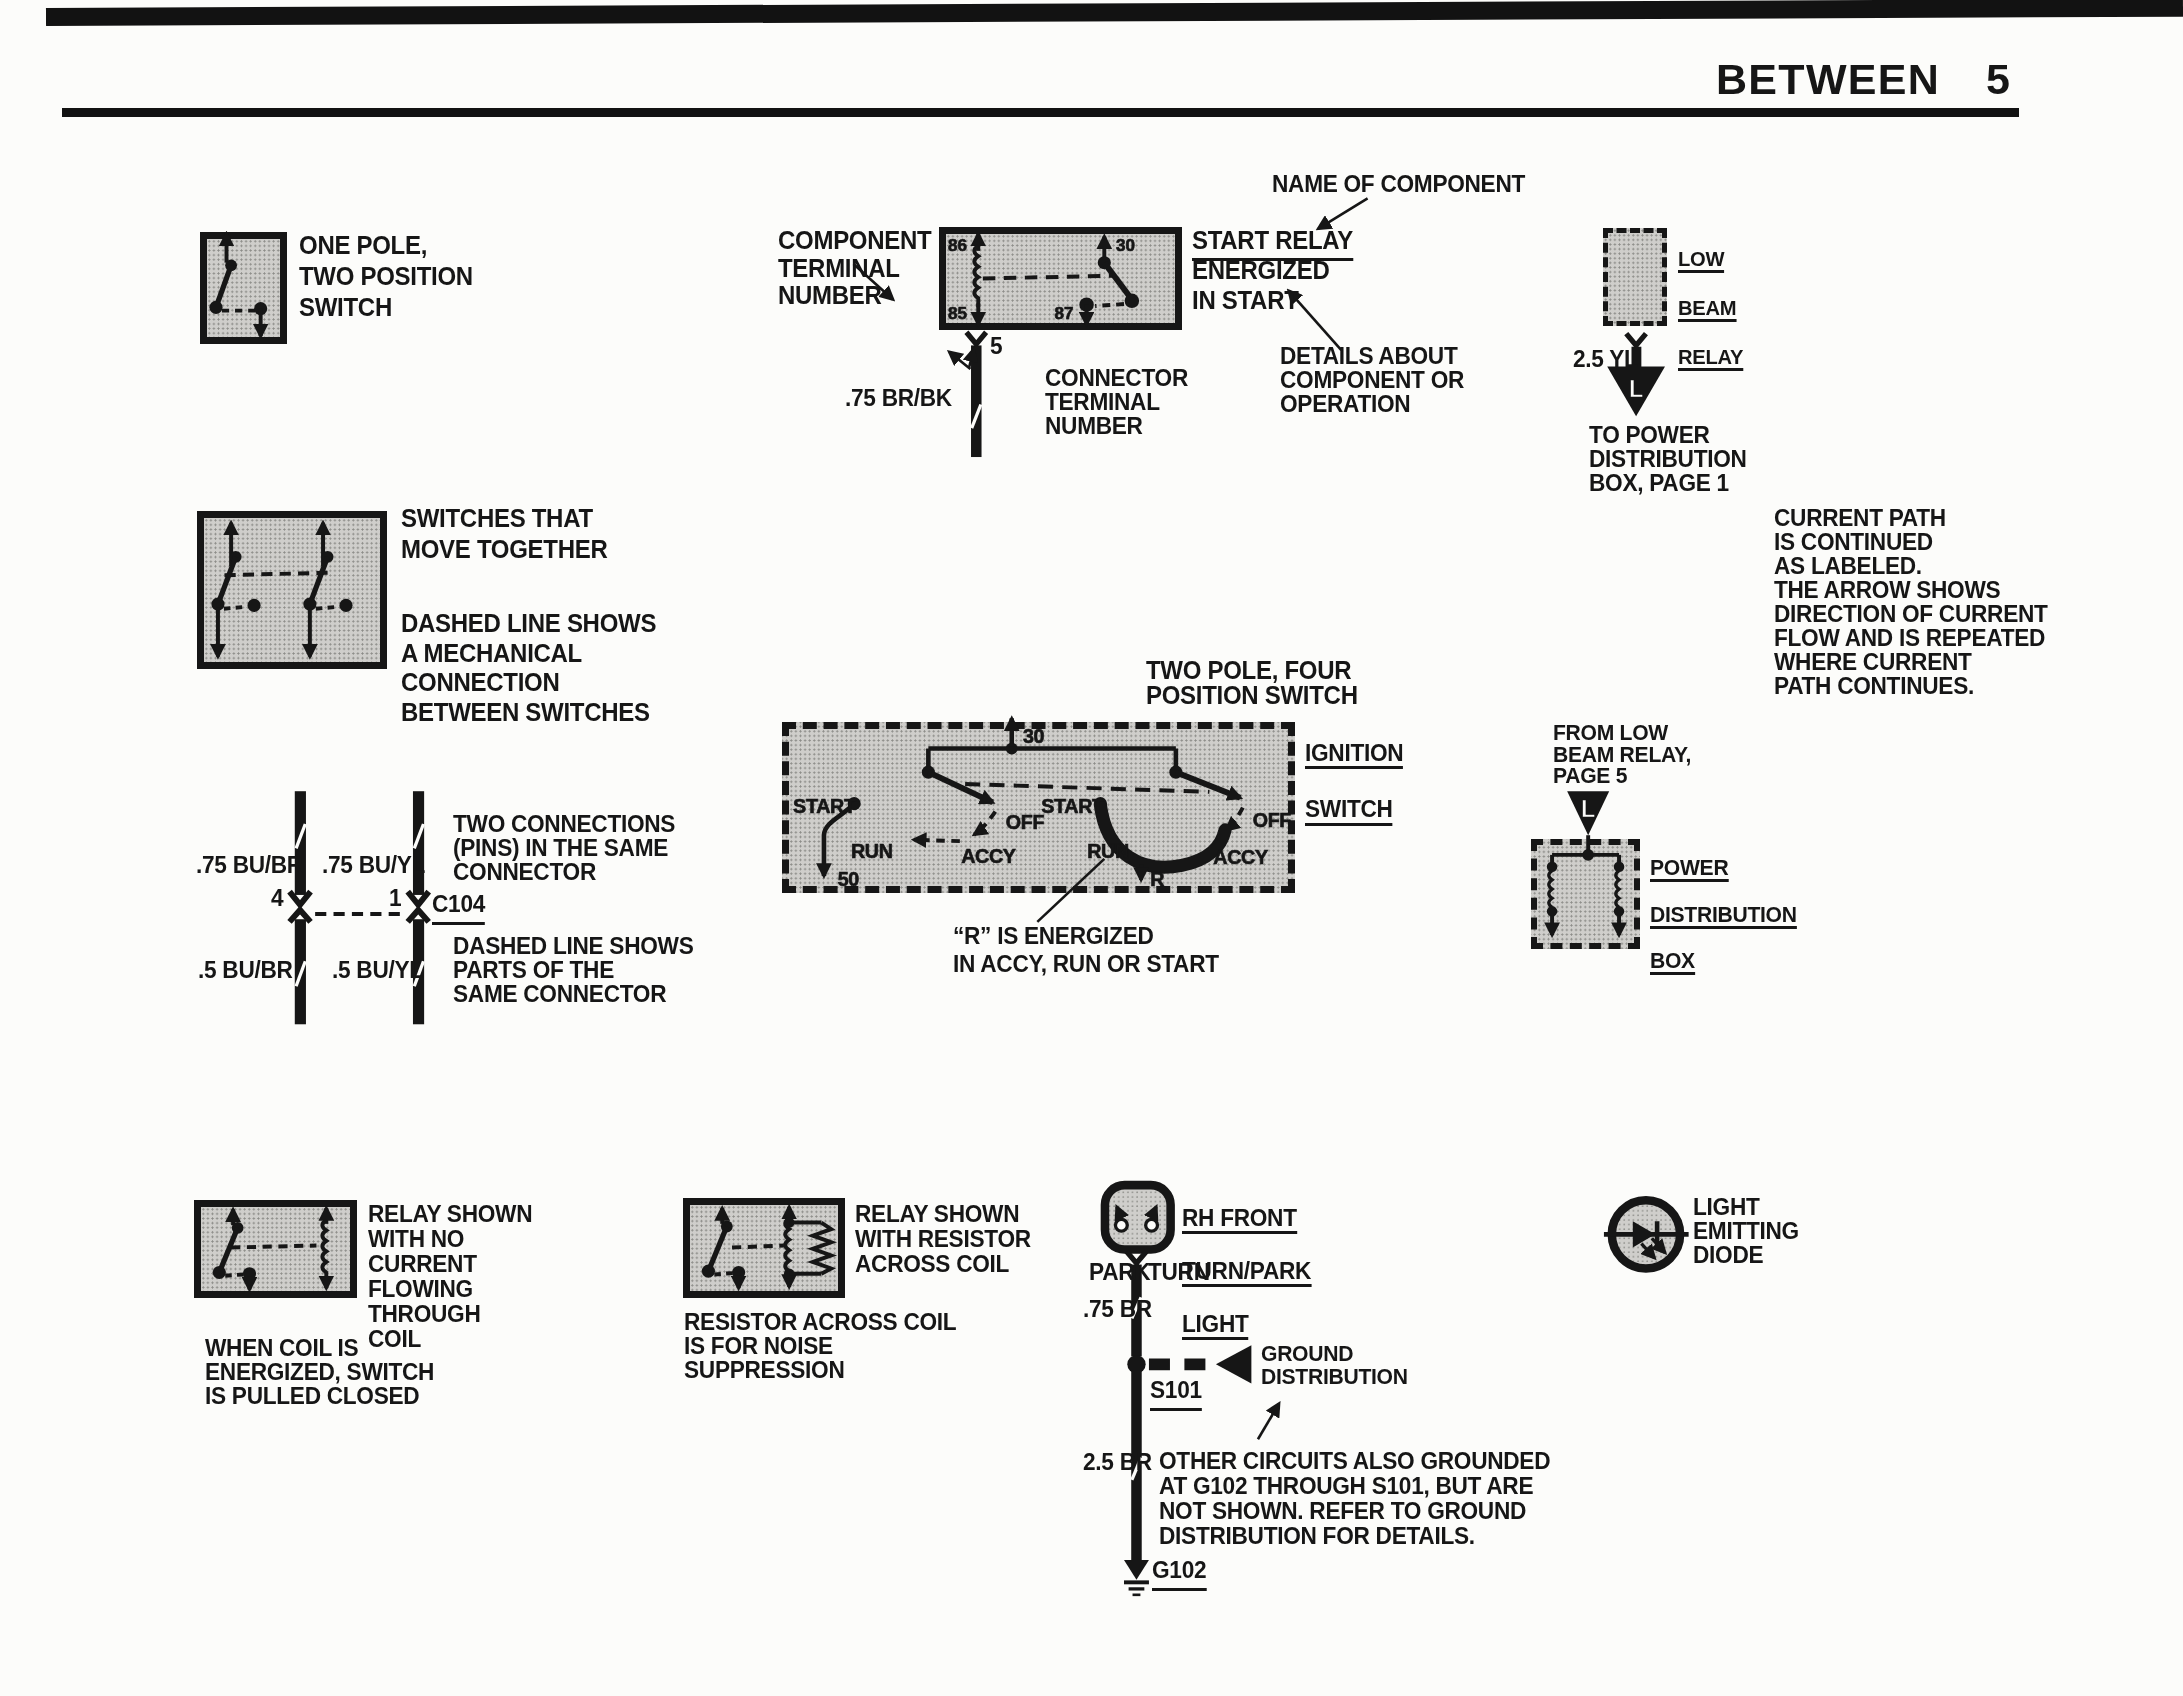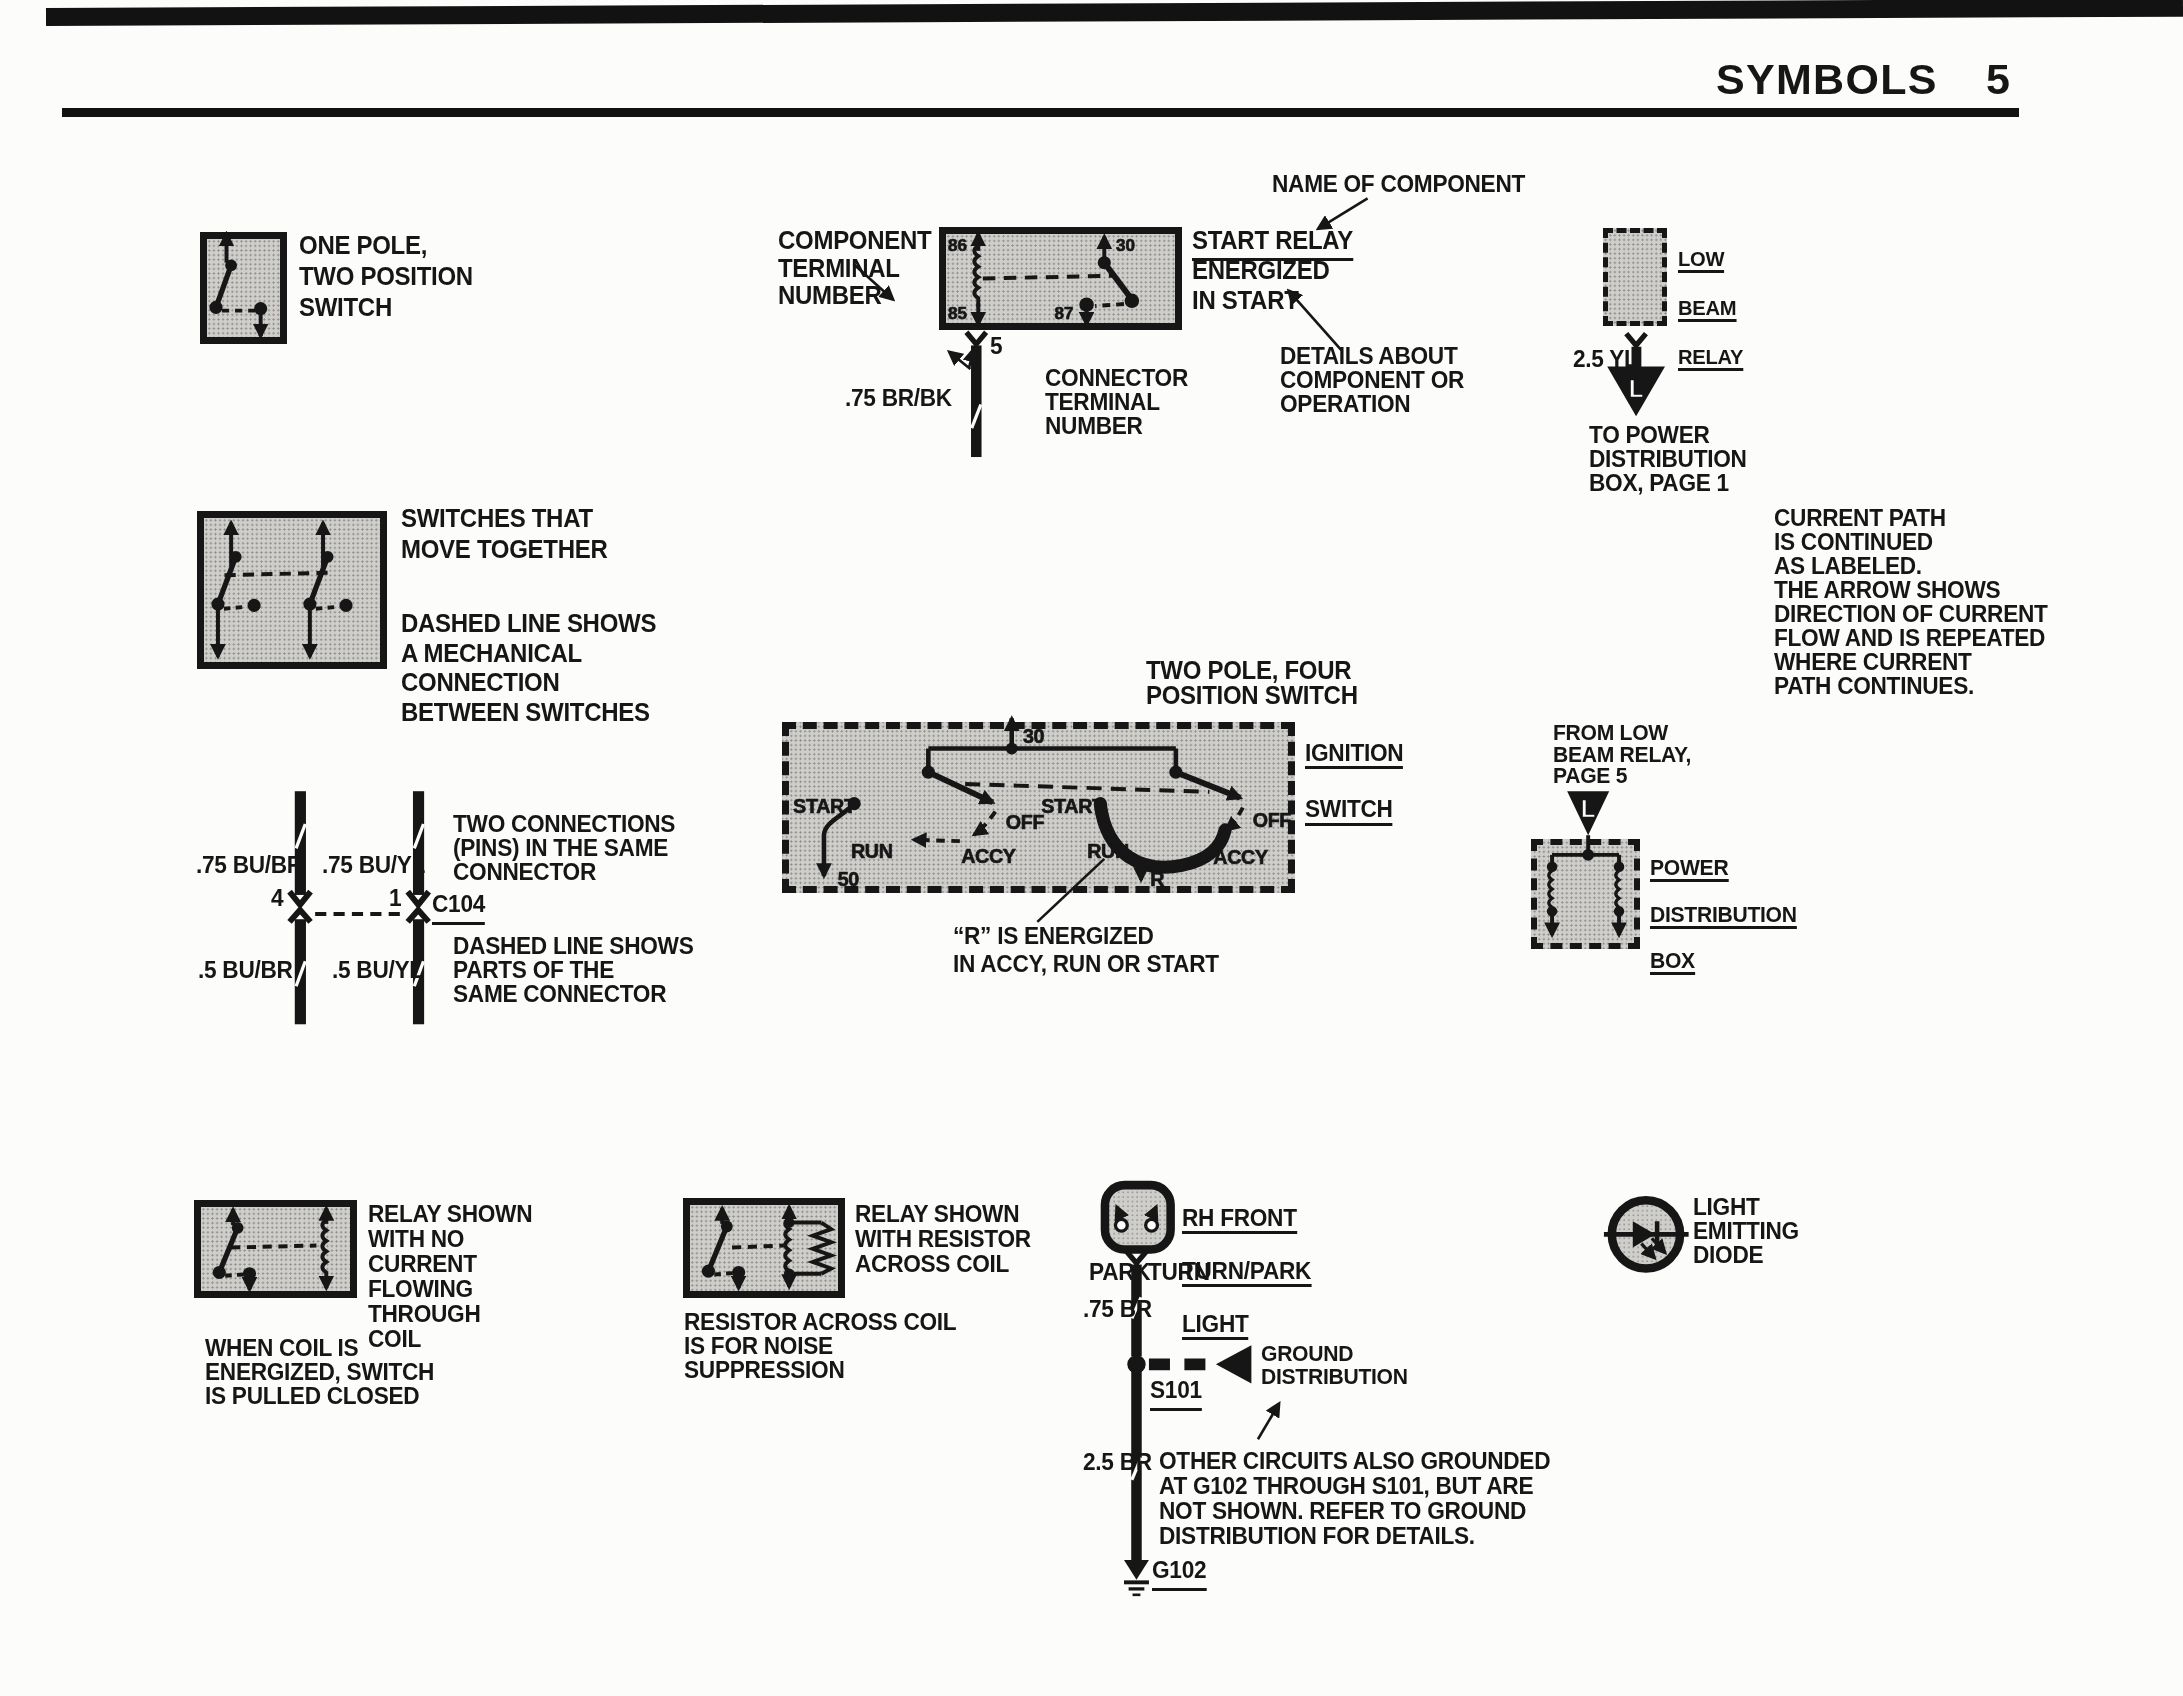--- a/index.html
+++ b/index.html
@@ -25,21 +25,21 @@
   svg{position:absolute;inset:0;pointer-events:none;}
   .svgt{font:700 30px "Liberation Sans",sans-serif;fill:#161616;letter-spacing:-0.5px;}
   .svgs{font:700 26px "Liberation Sans",sans-serif;fill:#161616;}
 </style>
 </head>
 <body>
 
 <div id="page">
 
   <div id="topbar" class="bar"></div>
-  <div class="title" style="left:1716px;top:55px;">SYMBOLS</div>
+  <div class="title" style="left:1716px;top:55px;">BETWEEN</div>
   <div class="title" style="left:1986px;top:55px;">5</div>
   <div id="titlerule" class="bar"></div>
 
   <div class="box" style="left:200px;top:232px;width:87px;height:112px;"></div>
   <div class="box" style="left:197px;top:511px;width:190px;height:158px;"></div>
   <div class="box" style="left:939px;top:227px;width:243px;height:103px;border-width:7.9px;"></div>
   <div class="box dashedbox" style="left:782px;top:722px;width:513px;height:171px;border-width:7.9px;"></div>
   <div class="box dashedbox" style="left:1603px;top:228px;width:64px;height:98px;border-width:5.9px;"></div>
   <div class="box dashedbox" style="left:1531px;top:839px;width:109px;height:110px;border-width:6.6px;"></div>
   <div class="box" style="left:194px;top:1200px;width:163px;height:98px;"></div>

